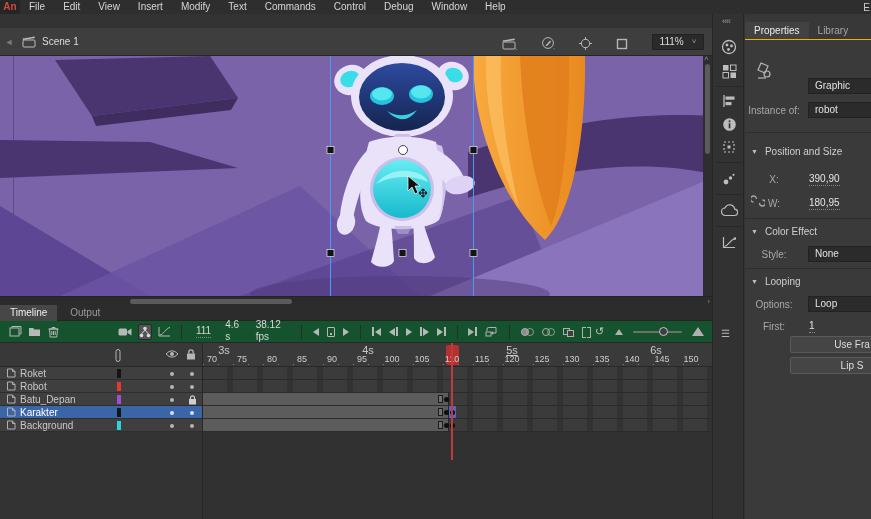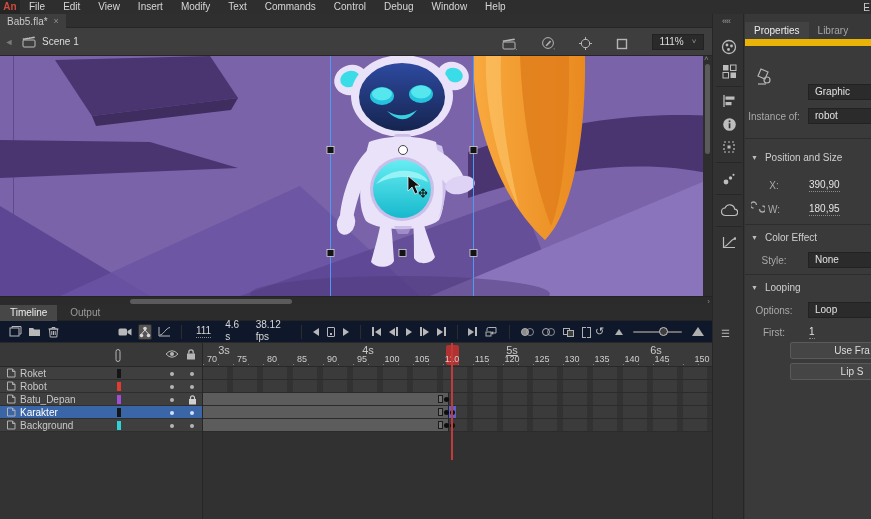--- a/index.html
+++ b/index.html
@@ -34,21 +34,21 @@
   .hthumb{position:absolute;left:130px;top:2px;width:162px;height:5px;background:#5b5b5b;border-radius:3px}
   .hsArrow{position:absolute;right:2px;top:0;color:#888;font-size:8px;line-height:9px}
   .vscroll{position:absolute;left:703px;top:56px;width:9px;height:240px;background:#2e2e2e}
   .vthumb{position:absolute;left:2px;top:8px;width:5px;height:90px;background:#5b5b5b;border-radius:3px}
   .vsArrow{position:absolute;left:1px;top:-2px;color:#888;font-size:8px}
 
   
   .tl-tabbar{position:absolute;left:0;top:305px;width:712px;height:16px;background:#2c2c2c;border-bottom:1px solid #242424}
   .tl-tab{display:inline-block;height:16px;line-height:16px;padding:0 10px;color:#9a9a9a}
   .tl-tab.active{background:#474747;color:#eee}
-  .tl-toolbar{position:absolute;left:0;top:321px;width:712px;height:22px;background:#0f172a;border-bottom:1px solid #282828;display:flex;align-items:center;padding-left:6px}
+  .tl-toolbar{position:absolute;left:0;top:321px;width:712px;height:22px;background:#14532d;border-bottom:1px solid #282828;display:flex;align-items:center;padding-left:6px}
   .ticon{display:inline-flex;align-items:center;justify-content:center;width:16px;height:16px;margin:0 3px}
   .ticon.active{background:#545454;border:1px solid #2a2a2a;border-radius:2px}
   .vsep{width:1px;height:14px;background:#2c2c2c;margin:0 7px}
   .hot{color:#d8d8d8;border-bottom:1px dotted #8a8a8a;margin:0 7px;line-height:12px}
   .tbtn{display:inline-flex;align-items:center;gap:1px;margin:0 4px}
   .trL{width:0;height:0;border-right:6px solid #b8b8b8;border-top:4px solid transparent;border-bottom:4px solid transparent}
   .trR{width:0;height:0;border-left:6px solid #b8b8b8;border-top:4px solid transparent;border-bottom:4px solid transparent}
   .vb{width:2px;height:9px;background:#b8b8b8}
   .framebox{width:8px;height:10px;border:1px solid #b8b8b8;border-radius:1px;position:relative}
   .framebox i{position:absolute;left:2px;bottom:1px;width:2px;height:2px;background:#b8b8b8}
@@ -95,21 +95,21 @@
   .dock .collapse{position:absolute;left:9px;top:2px;color:#9a9a9a;font-size:9px;letter-spacing:-1px}
   .dicon{position:absolute;left:7px;width:18px;height:18px;display:flex;align-items:center;justify-content:center}
   .dsep{position:absolute;left:3px;width:26px;height:1px;background:#272727}
   .tl-menu{position:absolute;left:8px;top:314px;color:#b5b5b5;font-size:10px}
 
   
   .props{position:absolute;left:745px;top:14px;width:126px;height:505px;background:#383838;overflow:hidden}
   .ptabs{position:absolute;left:0;top:8px;height:17px;display:flex}
   .ptab{height:17px;line-height:17px;padding:0 9px;color:#a5a5a5}
   .ptab.active{background:#424242;color:#ececec}
-  .pbody{position:absolute;left:0;top:25px;width:126px;height:480px;background:#3a3a3a;border-top:7px solid #eab308}
+  .pbody{position:absolute;left:0;top:25px;width:126px;height:480px;background:#3a3a3a;border-top:1px solid #eab308}
   .prow{position:absolute;left:0;width:126px;height:16px;display:flex;align-items:center}
   .plabel{position:absolute;left:0;width:58px;text-align:center;color:#a8a8a8}
   .pfield{position:absolute;left:63px;width:120px;height:16px;background:#2b2b2b;border:1px solid #222;color:#e2e2e2;line-height:14px;padding-left:6px}
   .pval{position:absolute;left:64px;color:#e4e4e4;border-bottom:1px dotted #8a8a8a;line-height:12px}
   .phead{position:absolute;left:6px;color:#cfcfcf;display:flex;align-items:center;gap:7px}
   .phead .tri{font-size:7px;color:#bdbdbd}
   .pdiv{position:absolute;left:0;width:126px;height:1px;background:#2d2d2d}
   .pbtn{position:absolute;left:45px;width:124px;height:17px;background:#454545;border:1px solid #5a5a5a;border-radius:2px;color:#dedede;text-align:center;line-height:15px}
 </style>
 </head>
@@ -128,26 +128,20 @@
         <span class="menu-item">Text</span>
         <span class="menu-item">Commands</span>
         <span class="menu-item">Control</span>
         <span class="menu-item">Debug</span>
         <span class="menu-item">Window</span>
         <span class="menu-item">Help</span>
       </span>
     <span class="workspace">E</span>
   </div>
 
-  <div class="tabbar">
-    <span class="doctab">
-      <span>Bab5.fla*</span>
-      <span class="x">×</span>
-    </span>
-  </div>
 
   <div class="scenebar">
     <span class="backarrow">◄</span>
     <span style="display:inline-flex;margin-left:4px">
       <svg width="14" height="12" viewBox="0 0 14 12">
           <rect x="1" y="4" width="12" height="7" rx="1" fill="none" stroke="#bdbdbd"></rect>
           <path d="M1,4 L13,2 L12.4,0.5 L0.6,2.5 Z" fill="#bdbdbd"></path>
           <path d="M3,2.3 l1.5,-1.6 M6,1.8 l1.5,-1.6 M9,1.3 l1.5,-1.6" stroke="#3e3e3e" stroke-width="1"></path>
         </svg>
     </span>
@@ -499,21 +493,21 @@
           <span class="fnum" style="left: 189px;">100</span>
           <span class="fnum" style="left: 219px;">105</span>
           <span class="fnum" style="left: 249px;">110</span>
           <span class="fnum" style="left: 279px;">115</span>
           <span class="fnum" style="left: 309px;">120</span>
           <span class="fnum" style="left: 339px;">125</span>
           <span class="fnum" style="left: 369px;">130</span>
           <span class="fnum" style="left: 399px;">135</span>
           <span class="fnum" style="left: 429px;">140</span>
           <span class="fnum" style="left: 459px;">145</span>
-          <span class="fnum" style="left: 499px;">150</span>
+          <span class="fnum" style="left: 488px;">150</span>
         </div>
       <div id="track-rows">
           <div class="trk"></div>
           <div class="trk"></div>
           <div class="trk">
             <div class="sp" style="width: 246px;"></div>
             <span class="endmark" style="left: 234.5px;"></span>
             <span class="kfdot" style="left: 240.5px;"></span>
           </div>
           <div class="trk">

